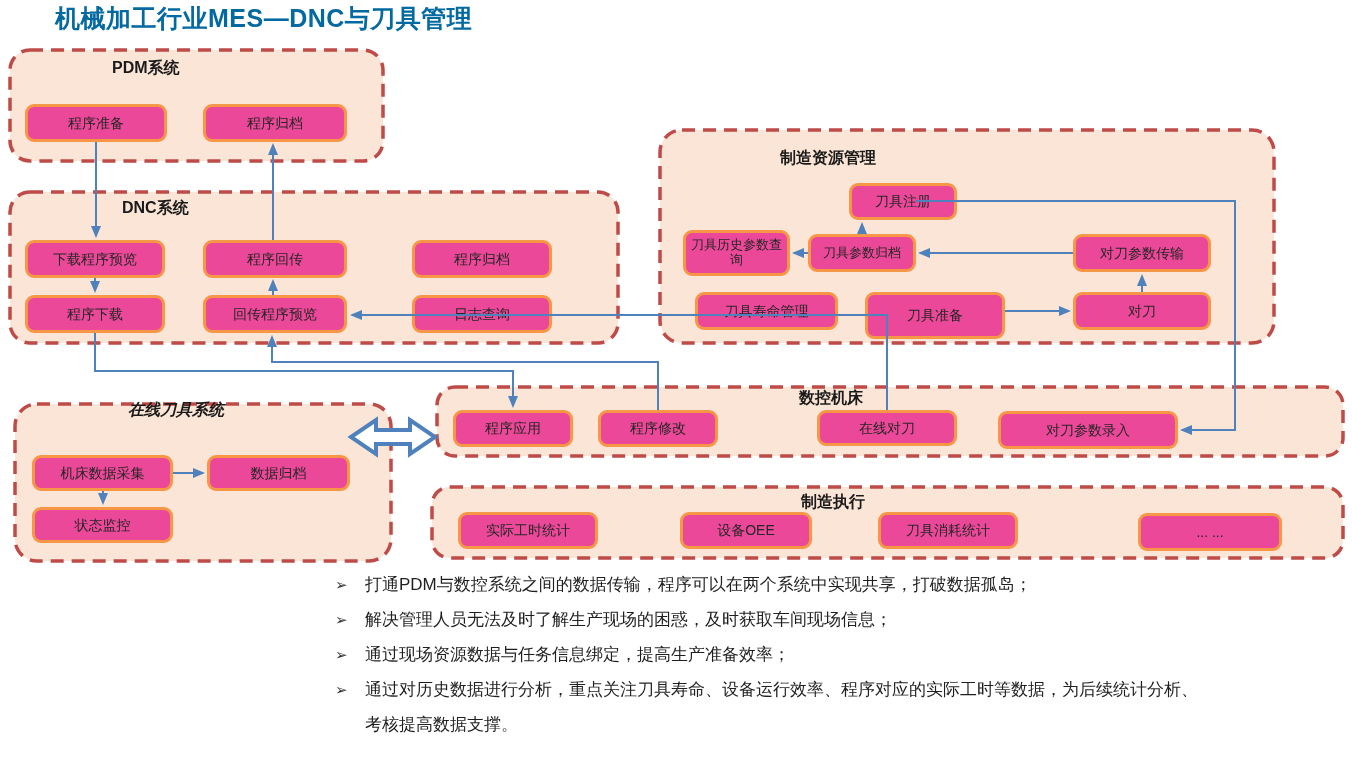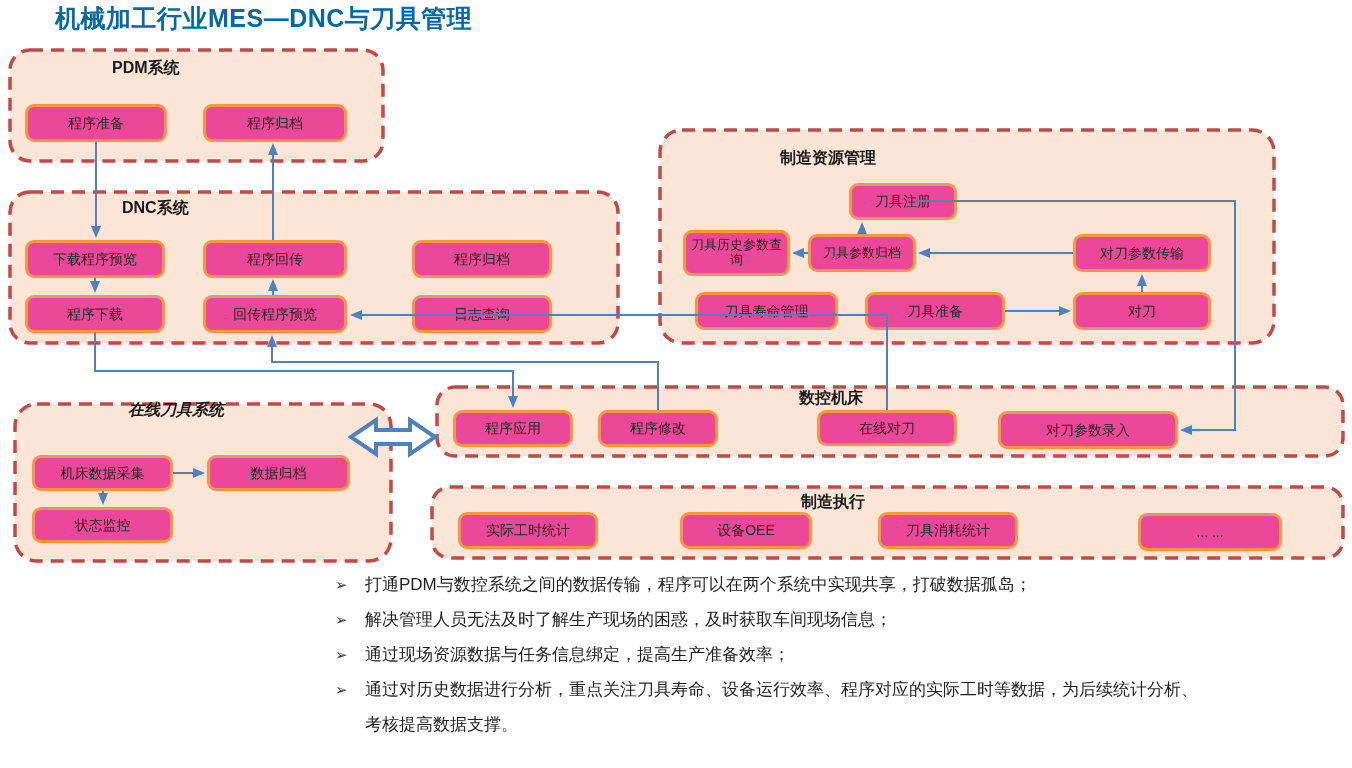--- a/index.html
+++ b/index.html
@@ -61,21 +61,21 @@
   <div class="node" style="left:203px;top:240px;width:144px;height:38px;">程序回传</div>
   <div class="node" style="left:203px;top:295px;width:144px;height:38px;">回传程序预览</div>
   <div class="node" style="left:412px;top:240px;width:140px;height:38px;">程序归档</div>
   <div class="node" style="left:412px;top:295px;width:140px;height:38px;">日志查询</div>
 
   <div class="node" style="left:808px;top:183px;width:108px;height:37px;margin-left:41px;">刀具注册</div>
   <div class="node small" style="left:683px;top:230px;width:107px;height:46px;">刀具历史参数查询</div>
   <div class="node small" style="left:808px;top:234px;width:108px;height:38px;">刀具参数归档</div>
   <div class="node" style="left:1073px;top:234px;width:138px;height:38px;">对刀参数传输</div>
   <div class="node" style="left:695px;top:292px;width:143px;height:38px;">刀具寿命管理</div>
-  <div class="node" style="left:865px;top:292px;width:140px;height:38px;">刀具准备</div>
+  <div class="node" style="left:865px;top:292px;width:140px;height:47px;">刀具准备</div>
   <div class="node" style="left:1073px;top:292px;width:138px;height:38px;">对刀</div>
 
   <div class="node" style="left:453px;top:410px;width:120px;height:37px;">程序应用</div>
   <div class="node" style="left:598px;top:410px;width:120px;height:37px;">程序修改</div>
   <div class="node" style="left:817px;top:410px;width:140px;height:36px;">在线对刀</div>
   <div class="node" style="left:998px;top:411px;width:180px;height:38px;">对刀参数录入</div>
 
   <div class="node" style="left:458px;top:512px;width:140px;height:37px;">实际工时统计</div>
   <div class="node" style="left:680px;top:512px;width:132px;height:37px;">设备OEE</div>
   <div class="node" style="left:878px;top:512px;width:140px;height:37px;">刀具消耗统计</div>

